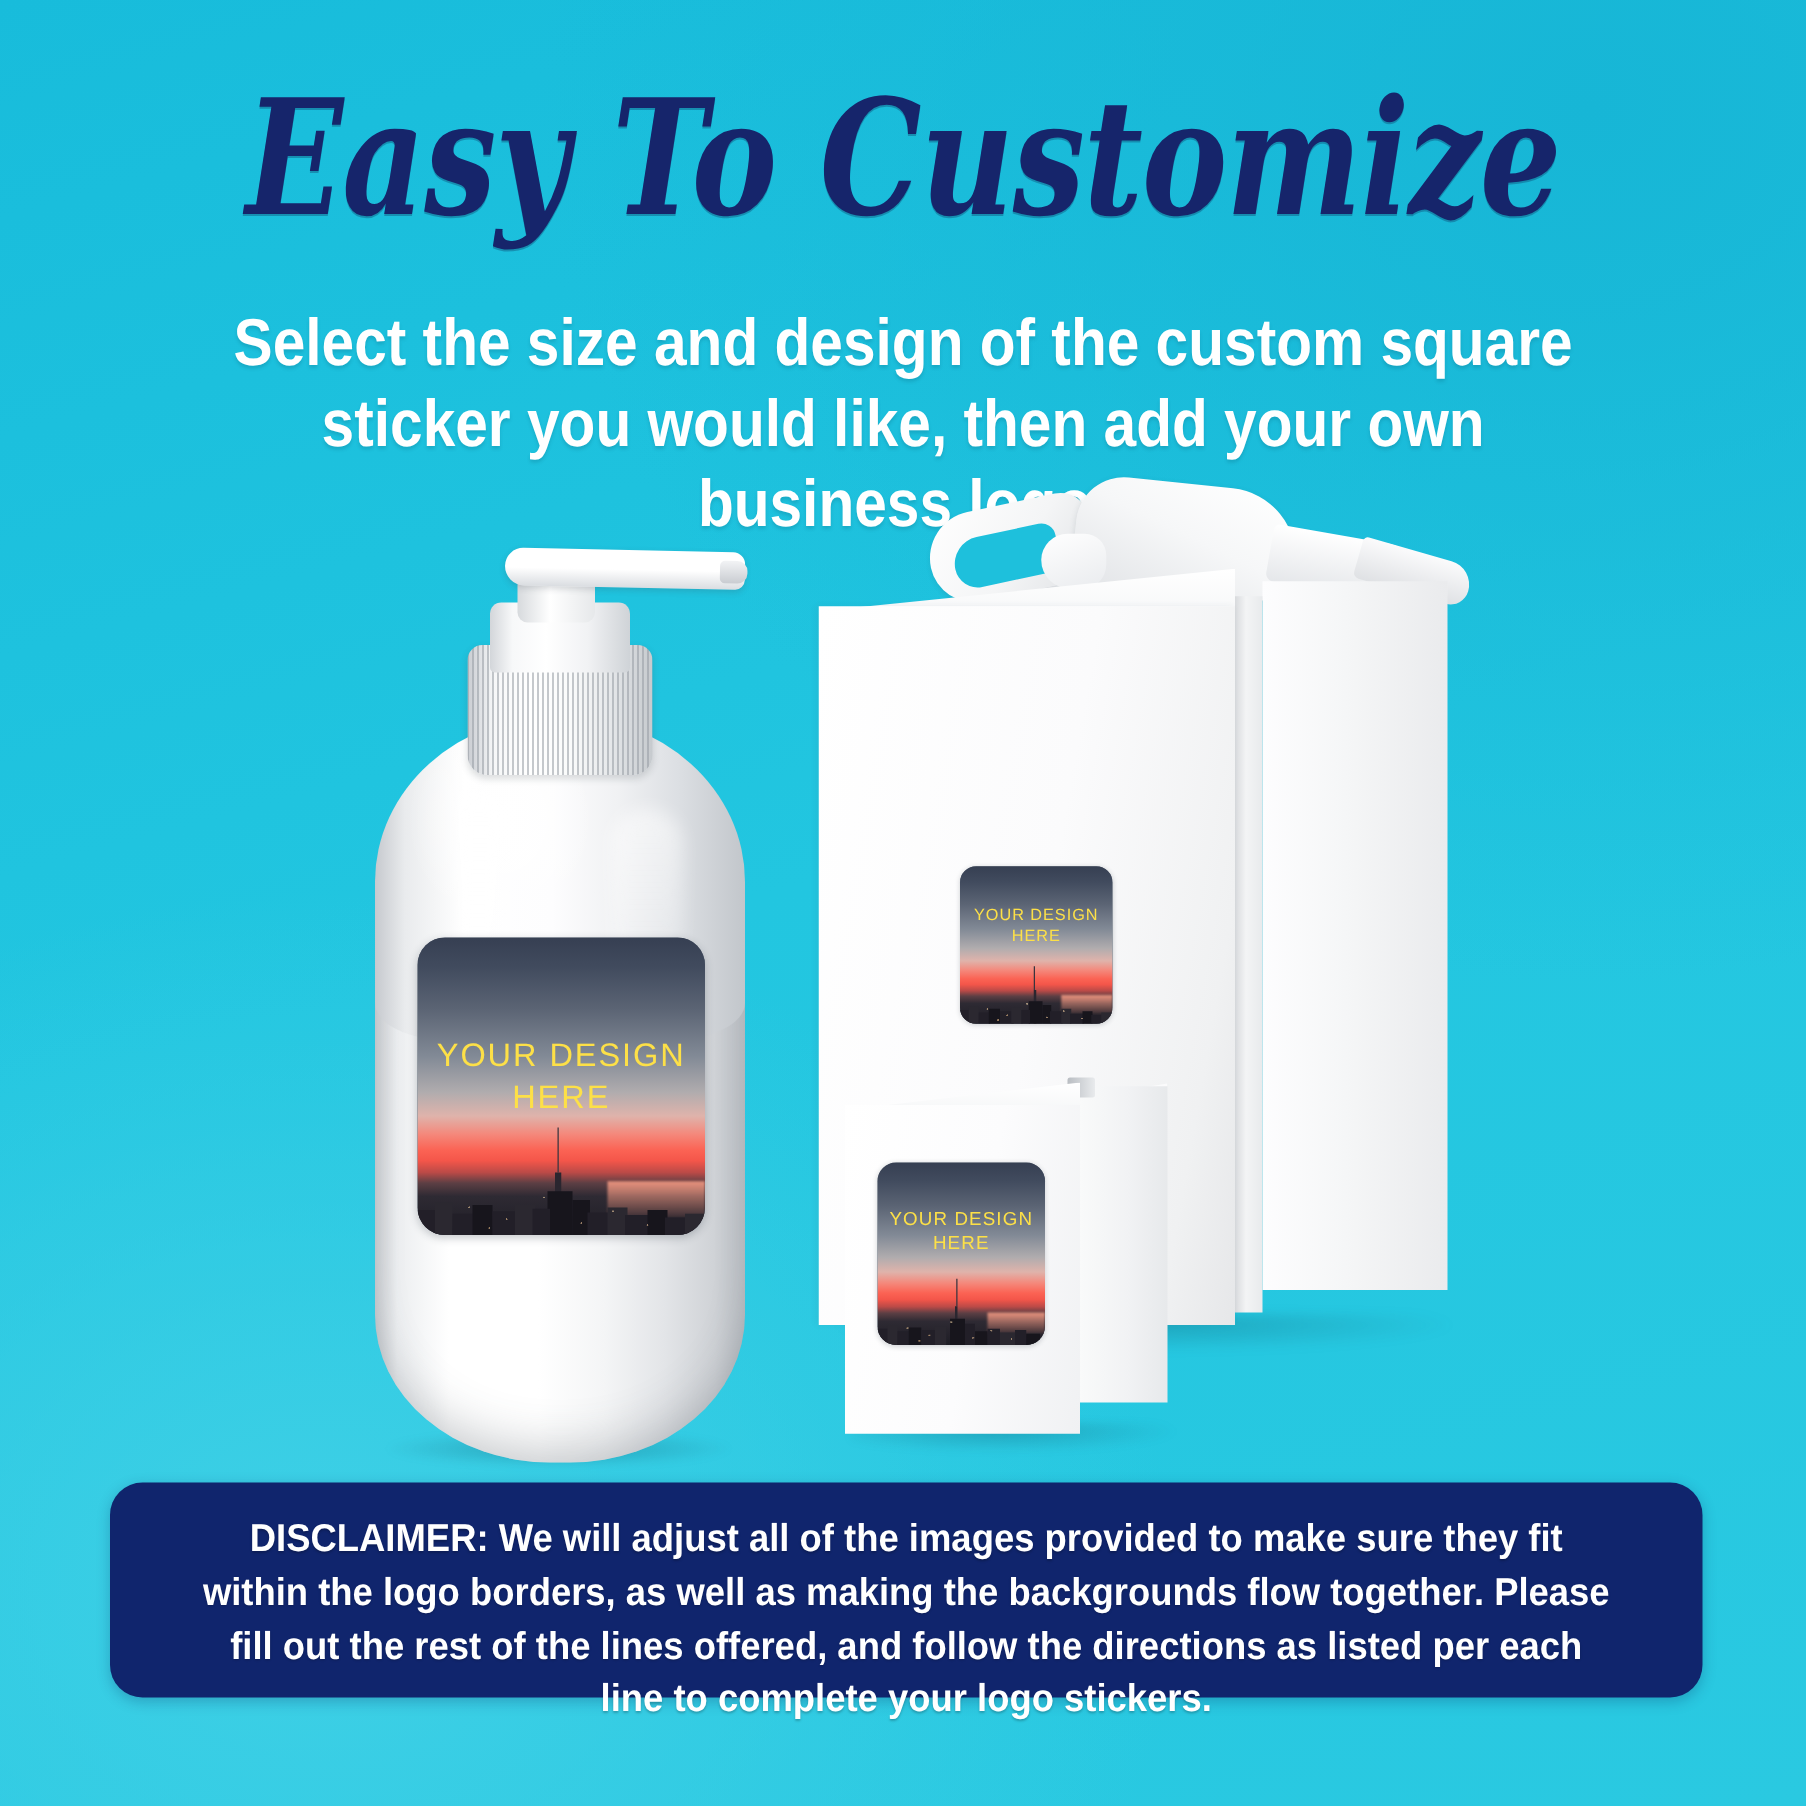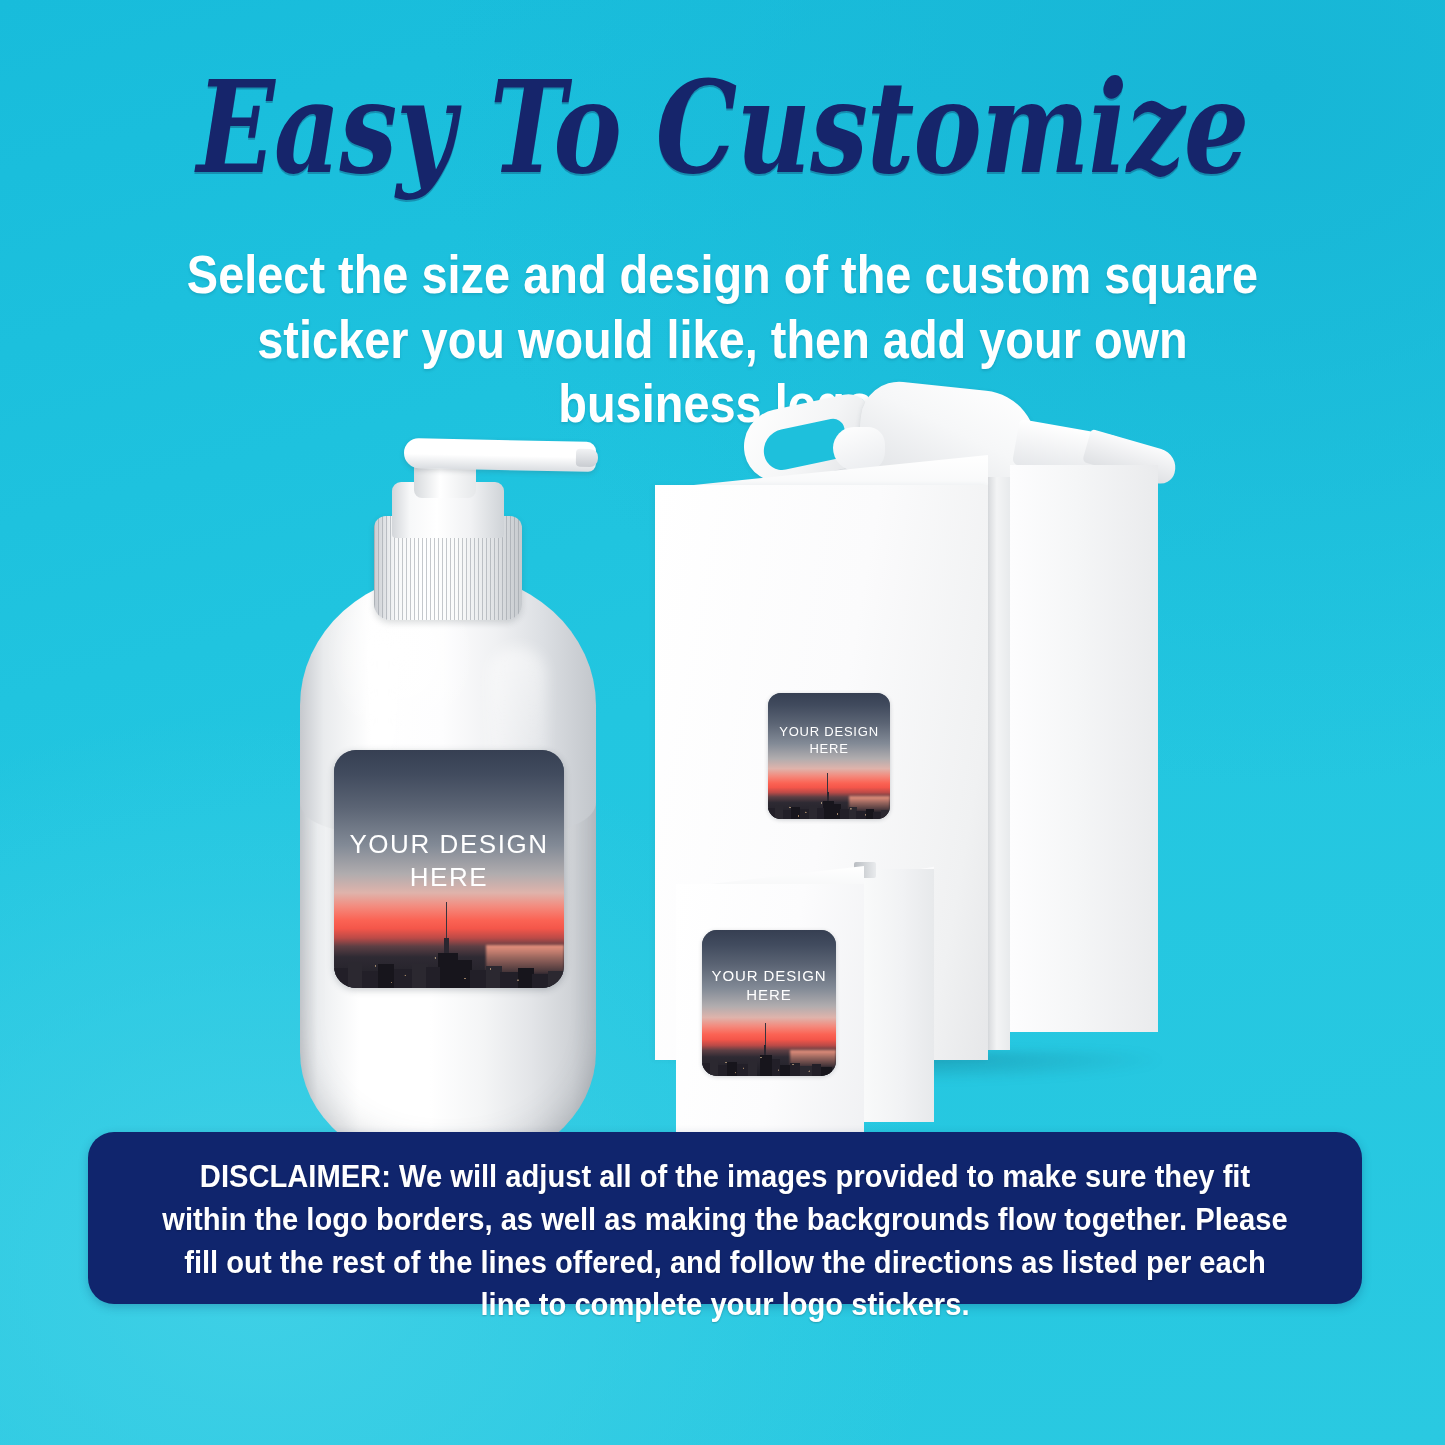--- a/index.html
+++ b/index.html
@@ -83,21 +83,21 @@
       radial-gradient(1.5px 1.5px at 18% 72%, #ffd9a0 40%, transparent 60%),
       radial-gradient(1.5px 1.5px at 31% 84%, #ffcf94 40%, transparent 60%),
       radial-gradient(1.5px 1.5px at 44% 62%, #ffe0b0 40%, transparent 60%),
       radial-gradient(1.5px 1.5px at 57% 88%, #ffd2a0 40%, transparent 60%),
       radial-gradient(1.5px 1.5px at 68% 76%, #ffd9a8 40%, transparent 60%),
       radial-gradient(1.5px 1.5px at 25% 93%, #ffcc90 40%, transparent 60%),
       radial-gradient(1.5px 1.5px at 80% 90%, #ffd4a4 40%, transparent 60%);
   }
   .sticker-text{
     position:absolute;left:0;right:0;
-    text-align:center;color:#ffffff;
+    text-align:center;color:#fde047;
     font-weight:400;line-height:1.28;
     letter-spacing:.06em;
   }
 
   
   #bottle{position:absolute;left:292px;top:432px;width:312px;height:740px;}
   .bot-body{
     position:absolute;left:8px;top:180px;width:296px;height:558px;
     border-radius:140px/118px;
     background:
@@ -284,21 +284,21 @@
   }
   #sb-sticker{
     left:26px;top:64px;width:134px;height:146px;
     border-radius:15px;
     box-shadow:0 1px 4px rgba(40,50,60,.20);
   }
   #sb-sticker .sticker-text{top:36px;font-size:15px;}
 
   
   #disclaimer{
-    position:absolute;left:88px;top:1132px;width:1274px;height:172px;
+    position:absolute;left:88px;top:1186px;width:1274px;height:172px;
     background:#10256d;
     border-radius:26px;
     box-shadow:0 3px 10px rgba(8,40,90,.25);
   }
   #disclaimer p{
     margin:0;padding:24px 36px 0 36px;
     text-align:center;color:#ffffff;
     font-size:31px;line-height:1.38;font-weight:600;
     transform:scaleX(.94);transform-origin:50% 0;
     text-shadow:0 1px 2px rgba(0,0,0,.22);

